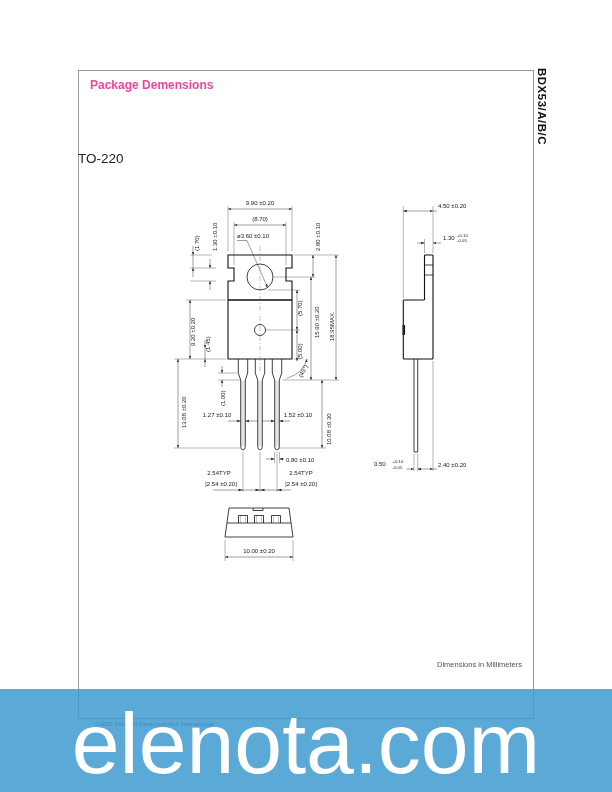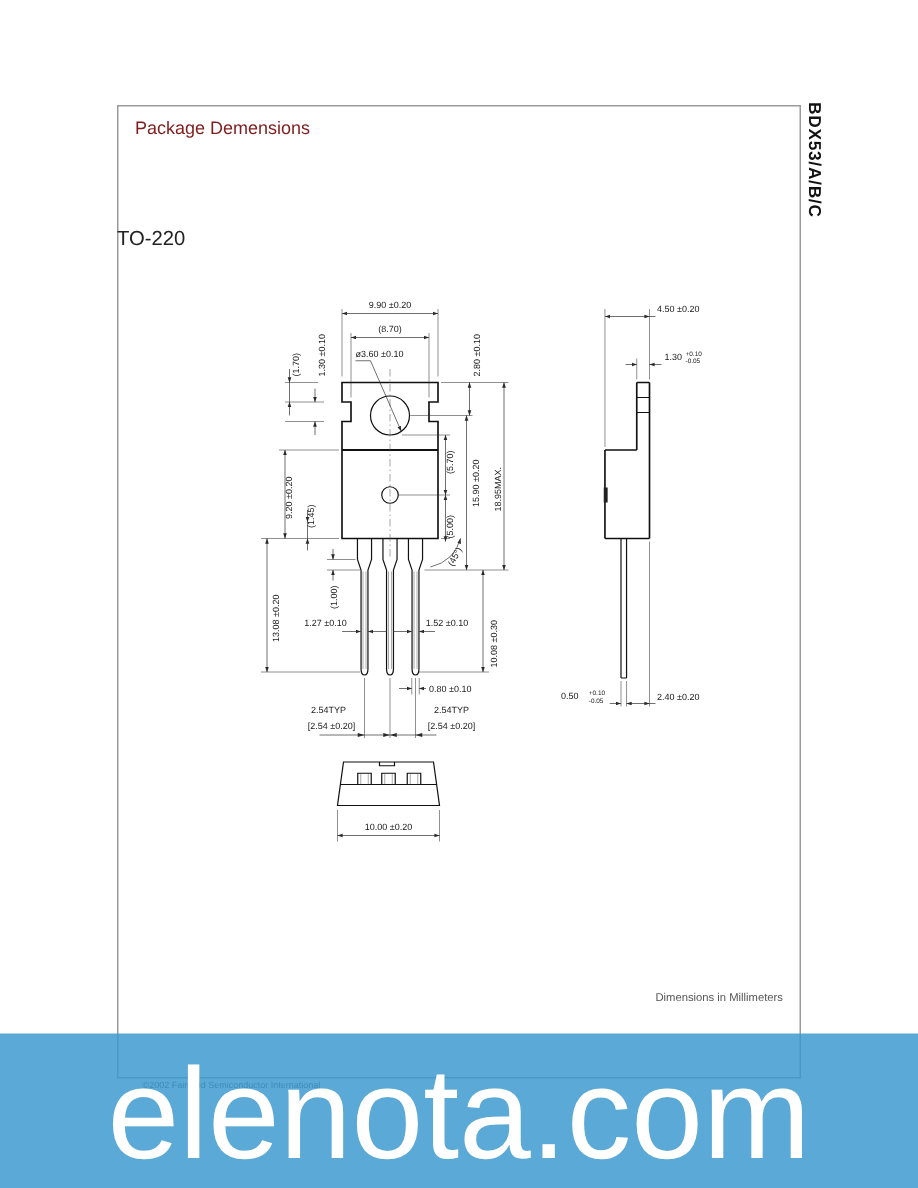--- a/index.html
+++ b/index.html
@@ -1,21 +1,21 @@
 <!DOCTYPE html>
 <html><head>
 <meta charset="utf-8">
 <style>
   html,body{margin:0;padding:0;background:#ffffff;}
   body{width:612px;height:792px;position:relative;overflow:hidden;
        font-family:"Liberation Sans",sans-serif;}
   .page-border{position:absolute;left:78px;top:70px;width:454px;height:647px;
        border:1px solid #9a9a9a;z-index:1;}
-  .doc-title{position:absolute;left:90px;top:78px;font-size:12px;font-weight:normal;
-       color:#7f1d1d;z-index:2;}
+  .doc-title{position:absolute;left:90px;top:78px;font-size:12px;font-weight:bold;
+       color:#ec4899;z-index:2;}
   .part-number{position:absolute;left:536px;top:68px;font-size:11.5px;font-weight:bold;
        color:#111;writing-mode:vertical-rl;letter-spacing:0.5px;z-index:2;}
   .figure-title{position:absolute;left:78px;top:151px;width:455px;
        font-size:13.5px;color:#222;z-index:2;}
   .drawing{position:absolute;left:0;top:0;z-index:2;}
   .footer-note{position:absolute;right:90px;top:660px;font-size:7.5px;color:#555;z-index:2;text-align:center;}
   .footer-copyright{position:absolute;left:95px;top:721px;font-size:6px;color:#444;z-index:2;}
   .watermark-banner{position:absolute;left:0;top:689px;width:612px;height:103px;
        background:rgba(58,152,206,0.84);z-index:10;}
   .watermark-text{position:absolute;left:0;top:11px;width:612px;text-align:center;

